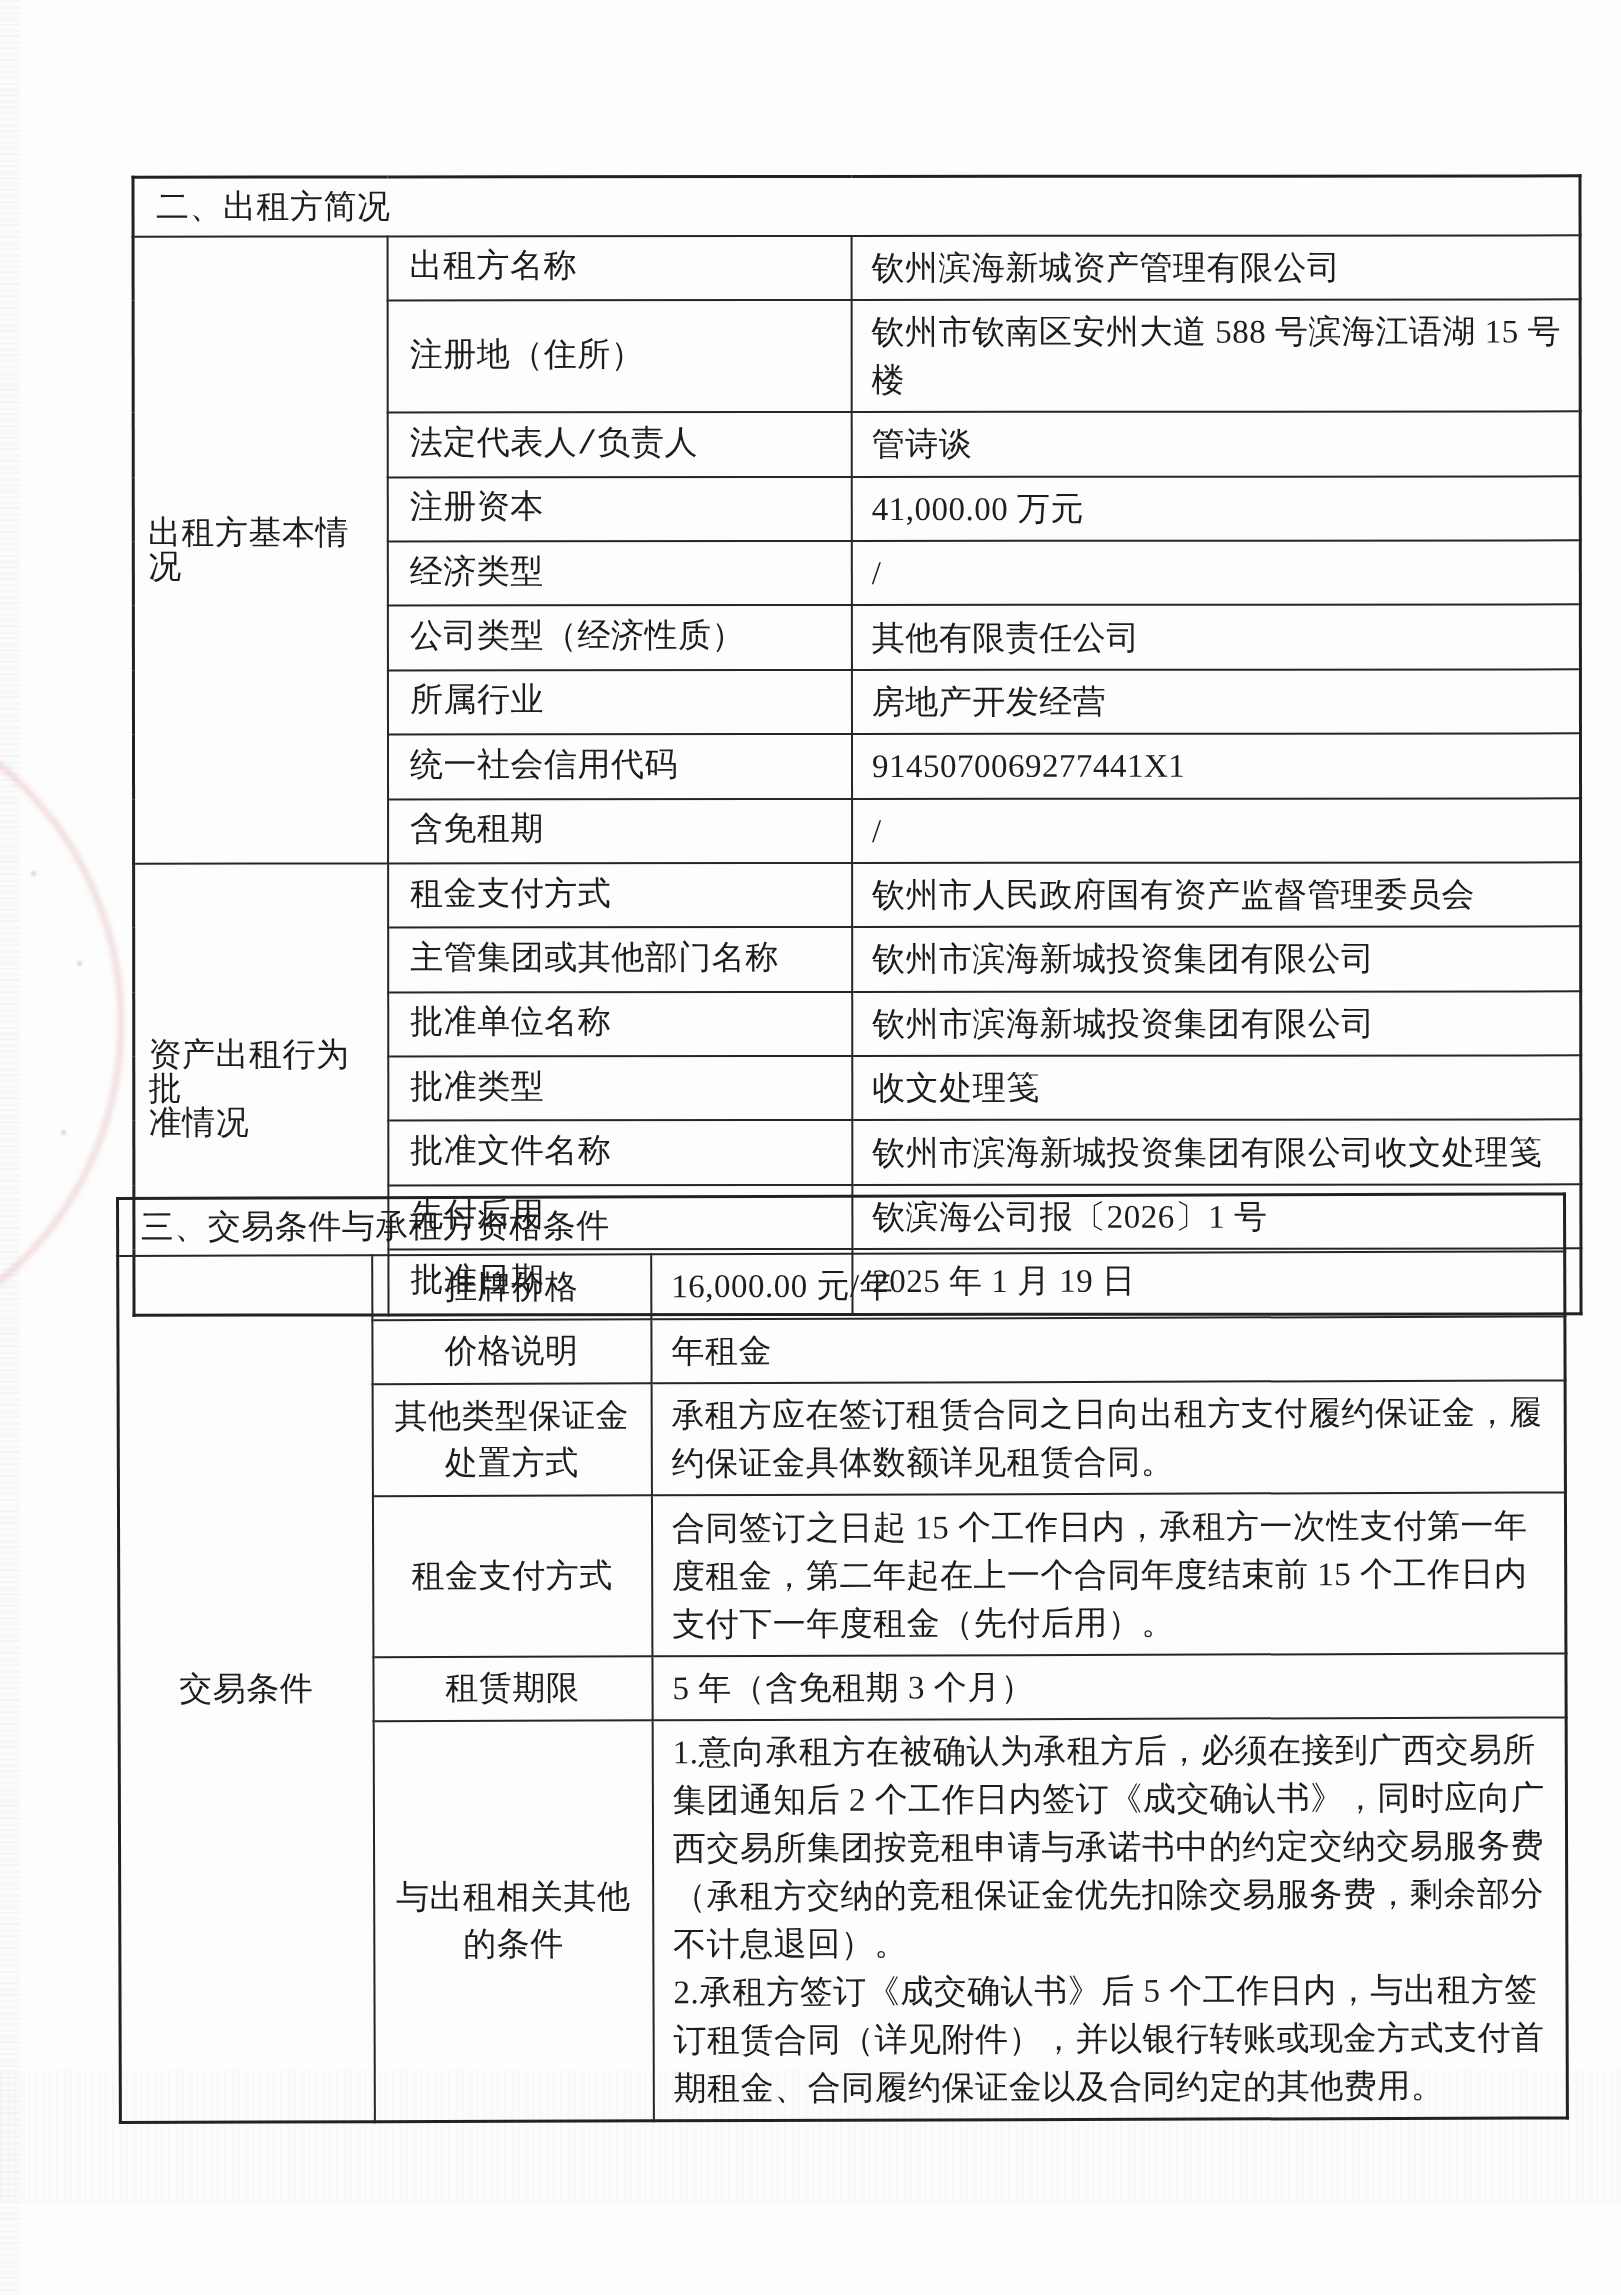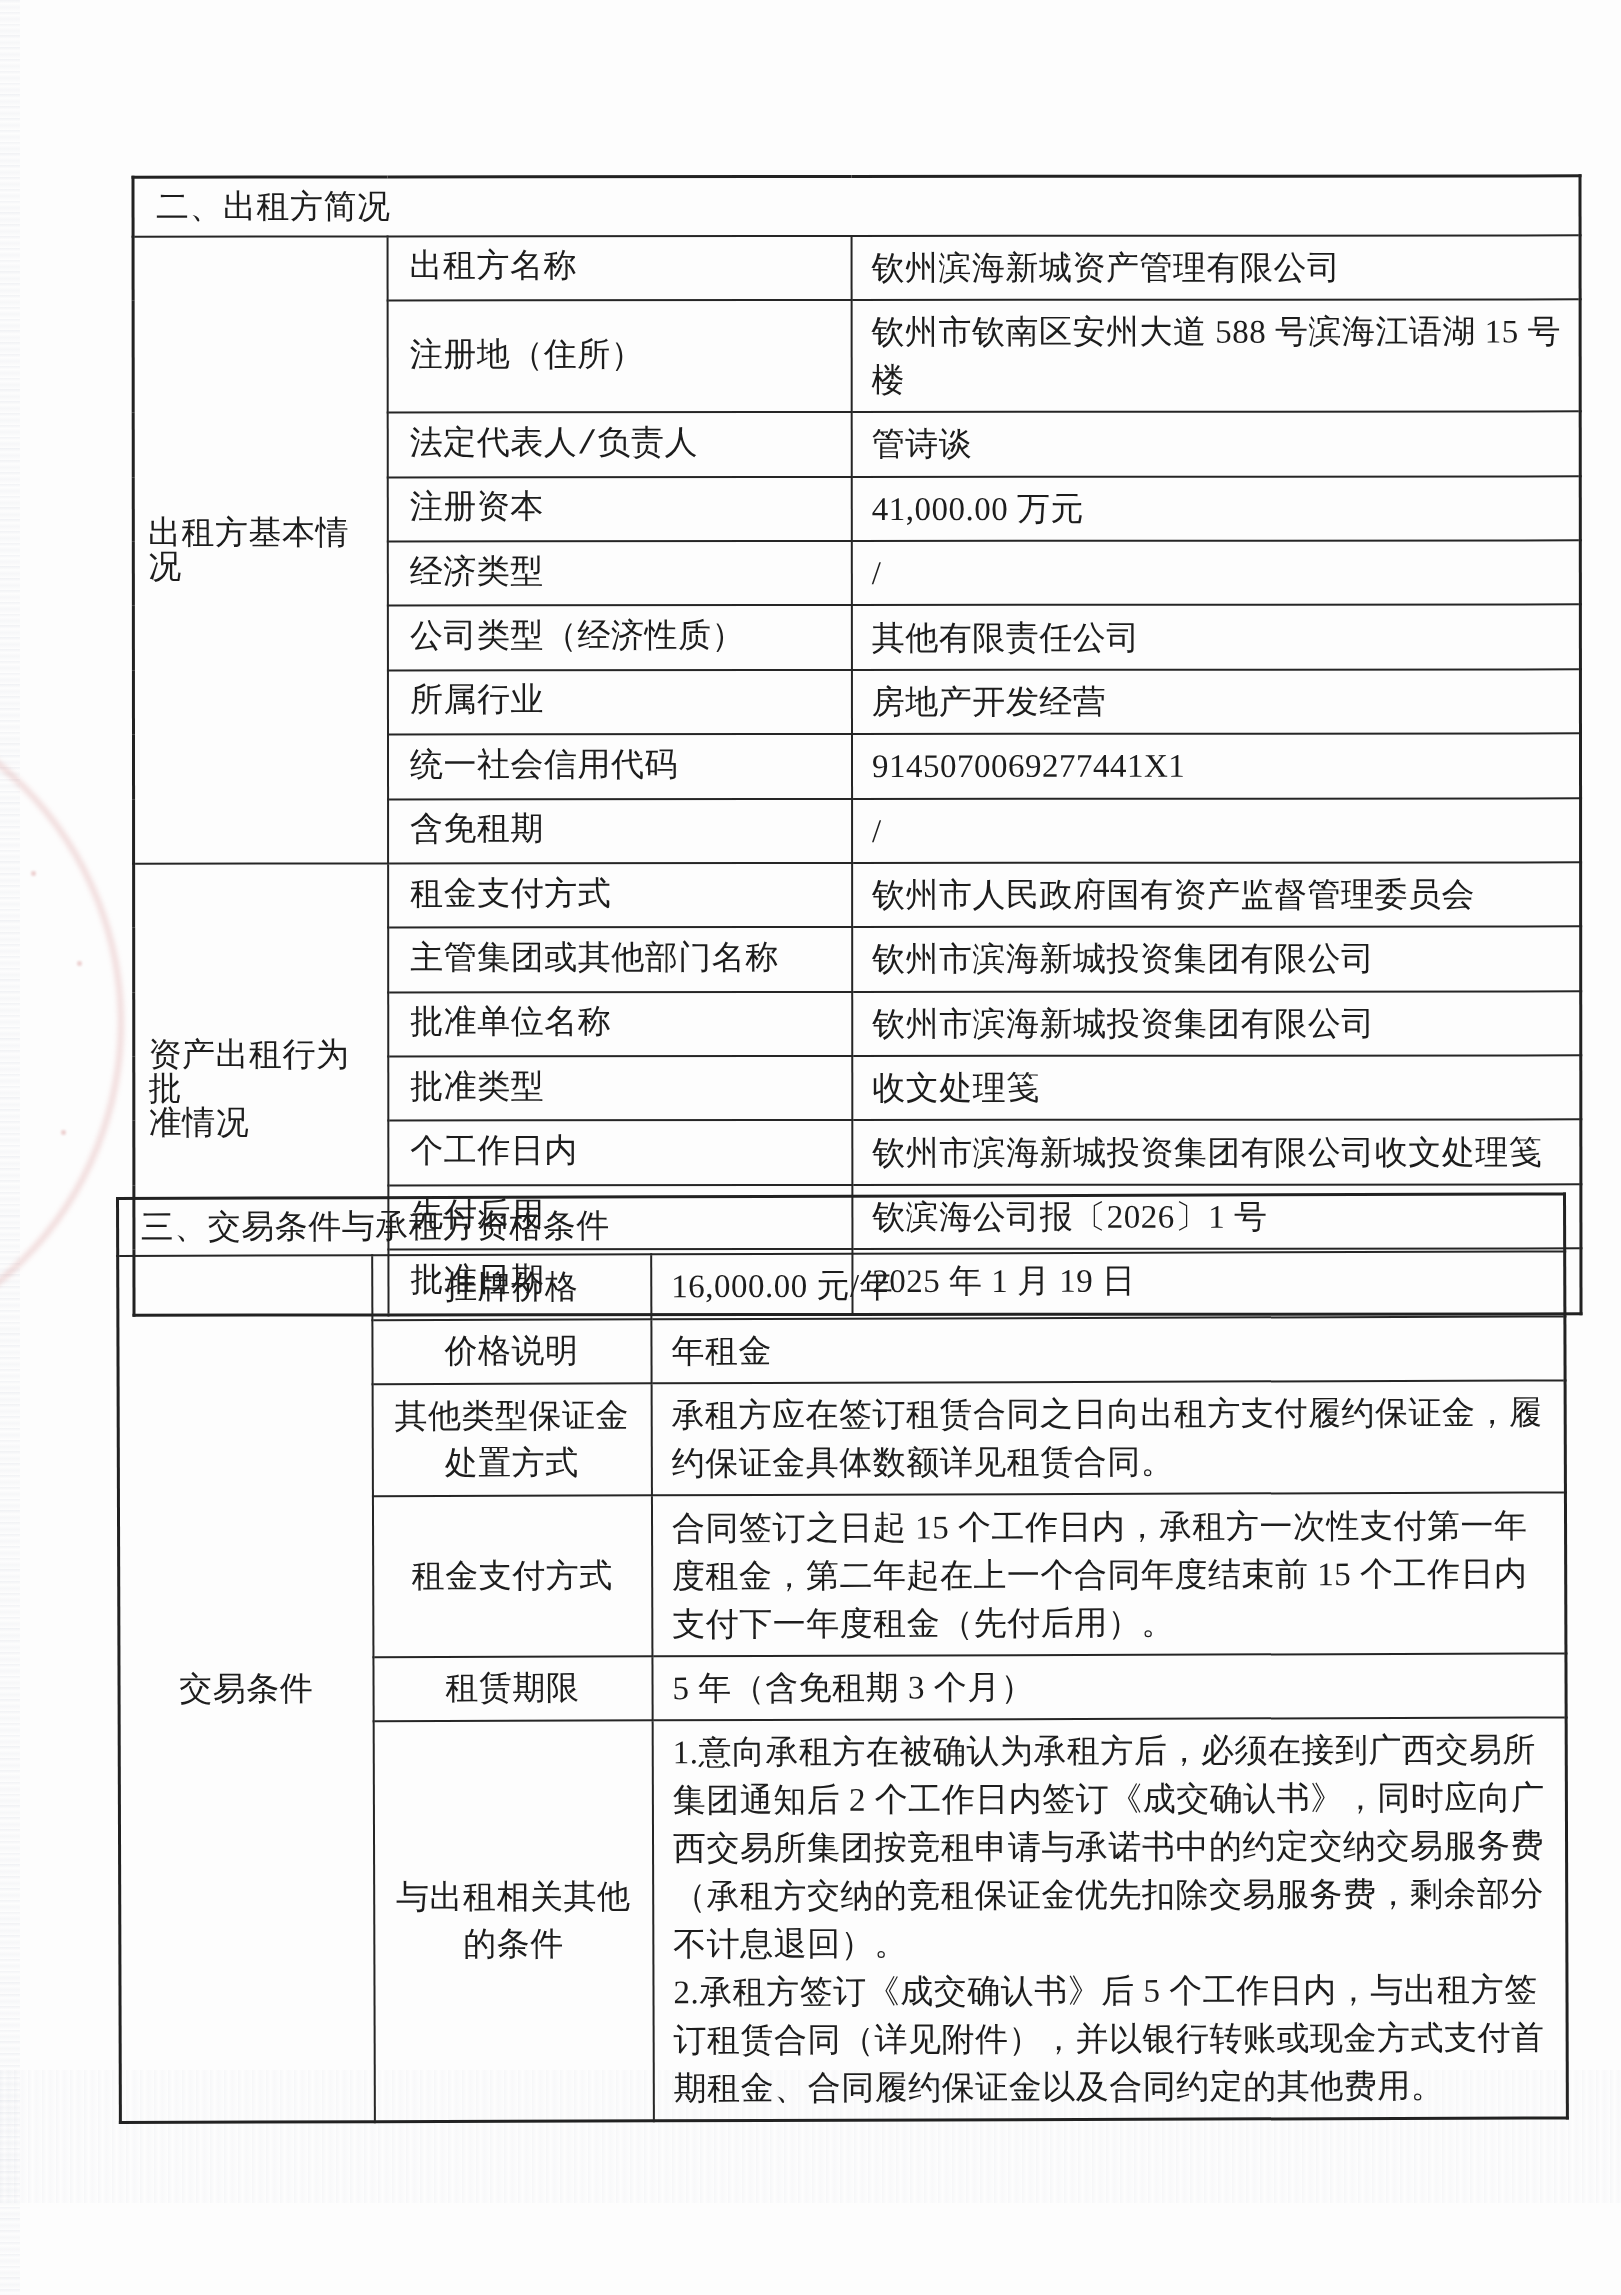--- a/index.html
+++ b/index.html
@@ -131,21 +131,21 @@
     </tr>
     <tr style="height:53px">
       <td class="lbl">批准单位名称</td>
       <td class="val">钦州市滨海新城投资集团有限公司</td>
     </tr>
     <tr style="height:53px">
       <td class="lbl">批准类型</td>
       <td class="val">收文处理笺</td>
     </tr>
     <tr style="height:53px">
-      <td class="lbl">个工作日内</td>
+      <td class="lbl">批准文件名称</td>
       <td class="val">钦州市滨海新城投资集团有限公司收文处理笺</td>
     </tr>
     <tr style="height:53px">
       <td class="lbl">先付后用</td>
       <td class="val">钦滨海公司报〔2026〕1 号</td>
     </tr>
     <tr style="height:53px">
       <td class="lbl">批准日期</td>
       <td class="val">2025 年 1 月 19 日</td>
     </tr>

